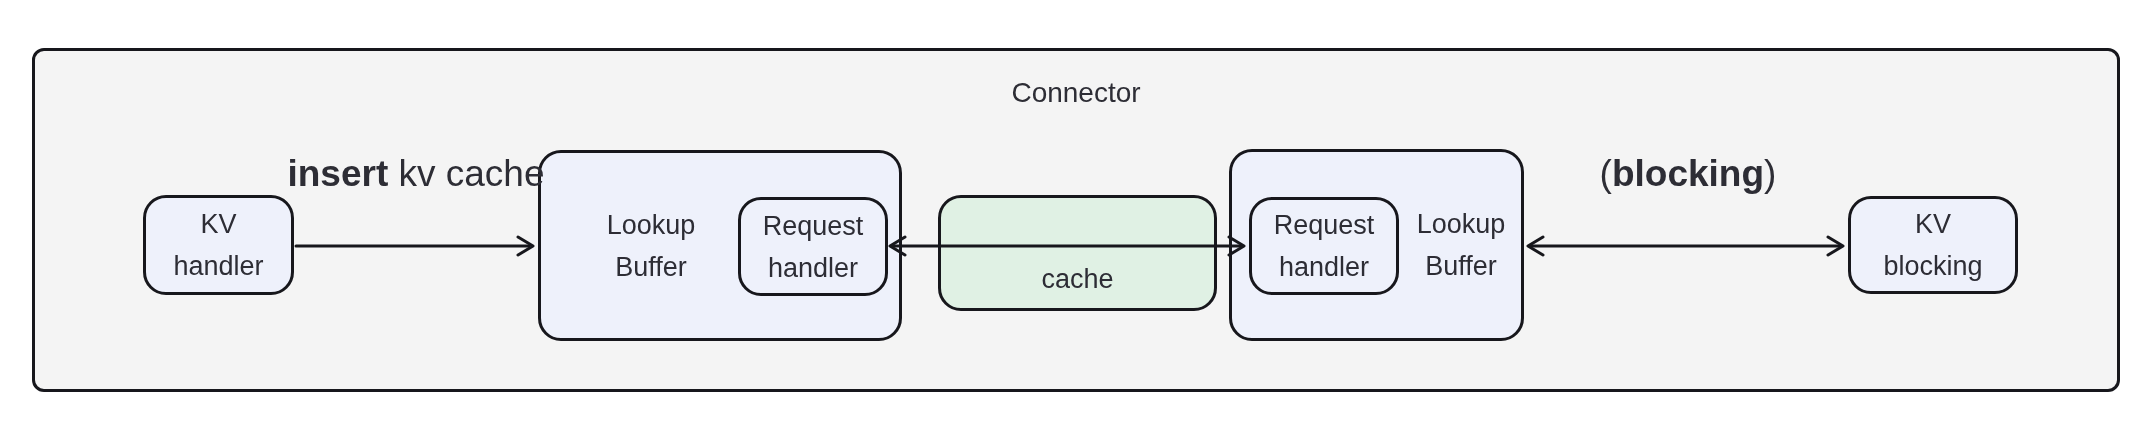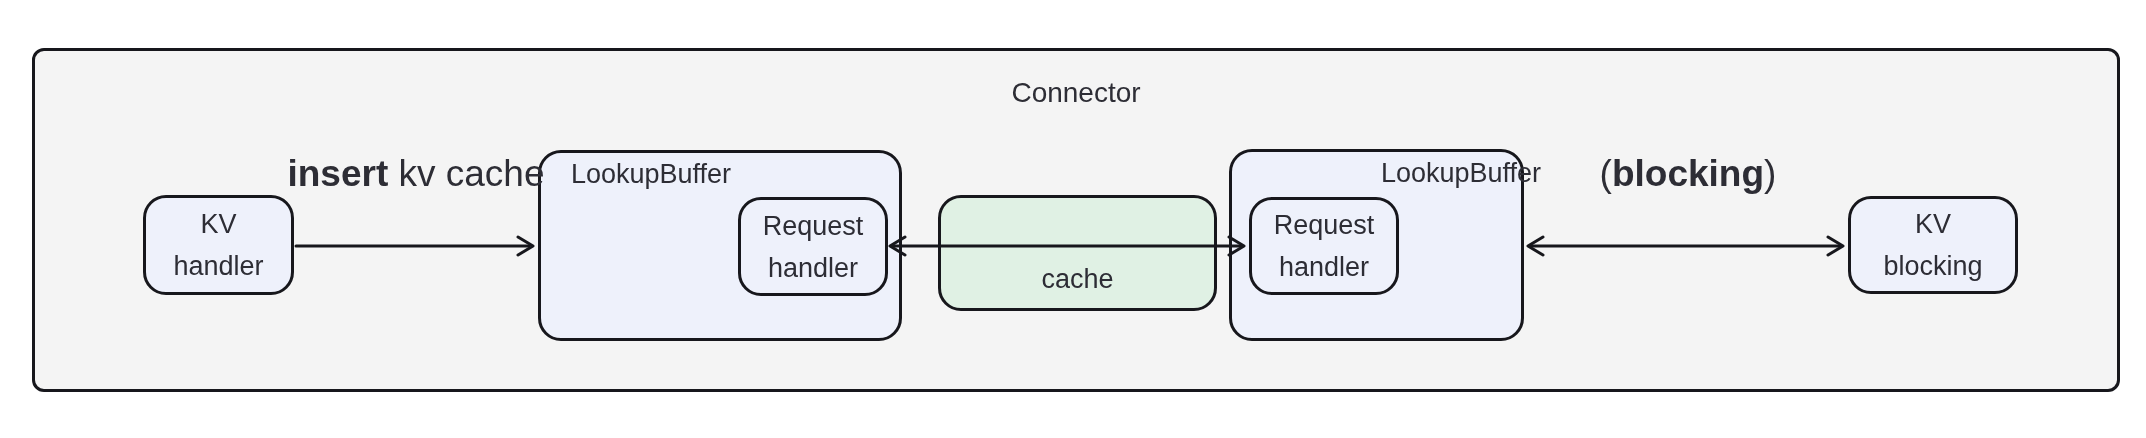--- a/index.html
+++ b/index.html
@@ -47,21 +47,21 @@
     text-align: center;
     font-size: 27px;
     line-height: 42px;
     color: var(--text, #2d2d35);
   }
   .node.green { background: var(--pipe-fill, #e0f1e4); }
   .container-node { display: block; }
   .inner-text {
     position: absolute;
     display: flex;
-    flex-direction: row;
+    flex-direction: column;
     justify-content: center;
     text-align: center;
     font-size: 27px;
     line-height: 42px;
   }
   .pipe-label {
     position: absolute;
     left: 0; right: 0; bottom: 12px;
     text-align: center;
     font-size: 27px;

